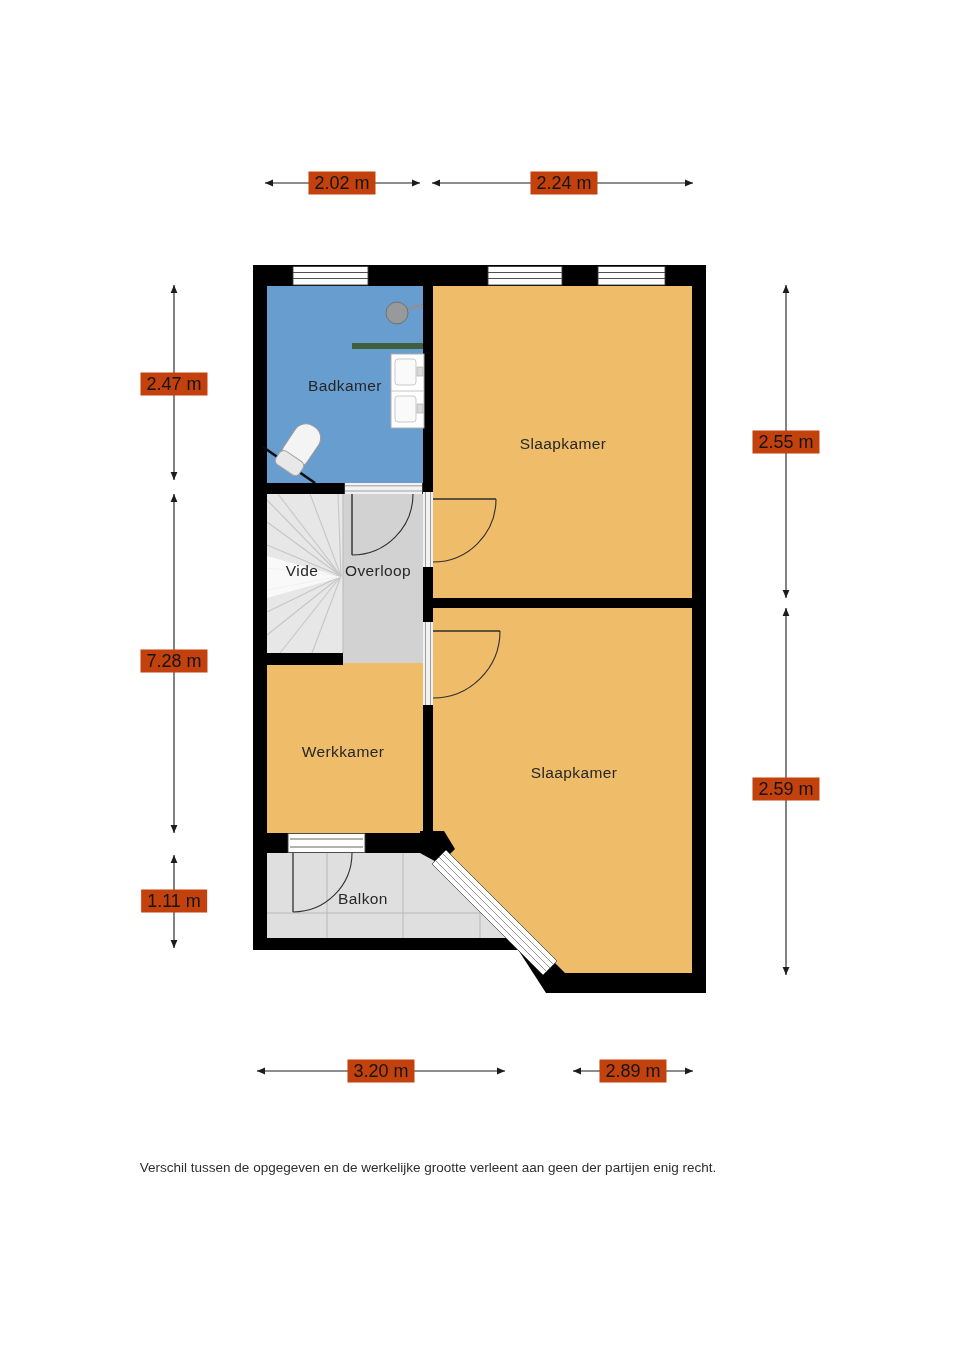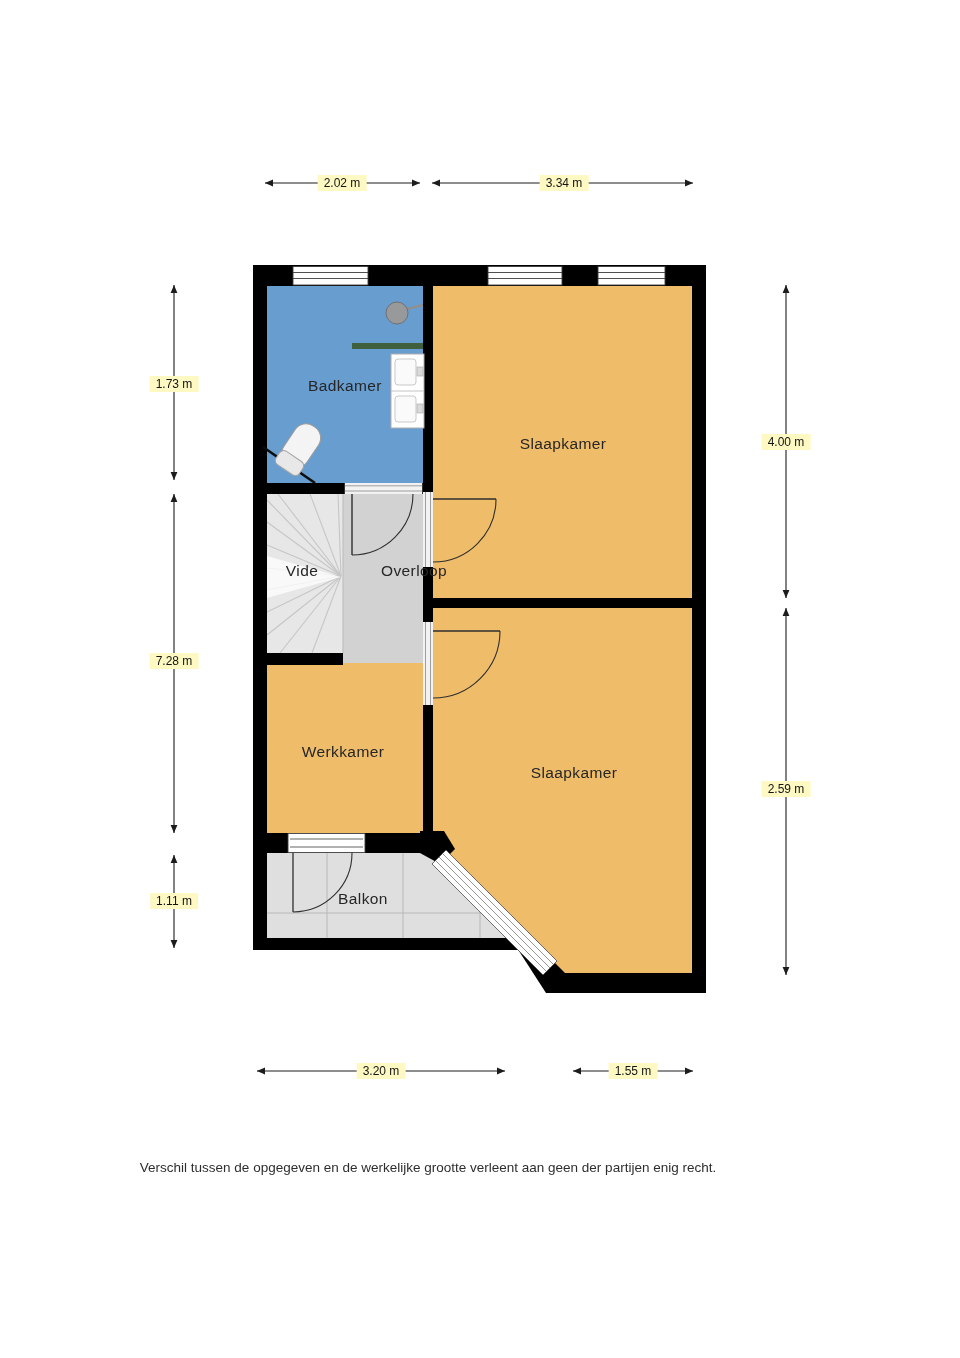--- a/index.html
+++ b/index.html
@@ -1,22 +1,22 @@
 <!DOCTYPE html>
 <html><head>
 <meta charset="utf-8">
 <style>
   html,body{margin:0;padding:0;background:#ffffff;}
   .page{position:relative;width:960px;height:1358px;background:#ffffff;overflow:hidden;
         font-family:"Liberation Sans", sans-serif;}
   .plan-svg{position:absolute;left:0;top:0;}
   .room-label{position:absolute;transform:translate(-50%,-50%);font-size:15.5px;color:#262626;
               letter-spacing:.4px;white-space:nowrap;}
-  .dim-label{position:absolute;transform:translate(-50%,-50%);font-size:12px;color:#141414;
-             background:#fef9c3;padding:1px 6px;white-space:nowrap;}
+  .dim-label{position:absolute;transform:translate(-50%,-50%);font-size:18px;color:#141414;
+             background:#c2410c;padding:1px 6px;white-space:nowrap;}
   .footer-note{position:absolute;left:0;top:1160px;width:856px;text-align:center;
                font-size:13.5px;color:#2e2e2e;}
 </style>
 </head>
 <body>
 
 <div class="page">
 
   <svg class="plan-svg" width="960" height="1358" viewBox="0 0 960 1358">
 
@@ -195,30 +195,30 @@
         <line x1="786" y1="608" x2="786" y2="975"></line>
         <polygon points="786,608 782.6,616 789.4,616" stroke="none"></polygon>
         <polygon points="786,975 782.6,967 789.4,967" stroke="none"></polygon>
       </g>
     </g>
   </svg>
 
   <div class="room-label" style="left:345px;top:386px;text-align:center;">Badkamer</div>
   <div class="room-label" style="left:563px;top:444px;">Slaapkamer</div>
   <div class="room-label" style="left:302px;top:571px;">Vide</div>
-  <div class="room-label" style="left:378px;top:571px;margin-left:36px;">Overloop</div>
+  <div class="room-label" style="left:378px;top:571px;">Overloop</div>
   <div class="room-label" style="left:343px;top:746px;margin-top:6px;">Werkkamer</div>
   <div class="room-label" style="left:574px;top:773px;">Slaapkamer</div>
   <div class="room-label" style="left:363px;top:899px;text-align:center;">Balkon</div>
 
   <div class="dim-label" style="left:342px;top:183px;">2.02 m</div>
-  <div class="dim-label" style="left:564px;top:183px;">3.34 m</div>
-  <div class="dim-label" style="left:174px;top:384px;">1.73 m</div>
+  <div class="dim-label" style="left:564px;top:183px;">2.24 m</div>
+  <div class="dim-label" style="left:174px;top:384px;">2.47 m</div>
   <div class="dim-label" style="left:174px;top:661px;">7.28 m</div>
   <div class="dim-label" style="left:174px;top:901px;">1.11 m</div>
-  <div class="dim-label" style="left:786px;top:442px;">4.00 m</div>
+  <div class="dim-label" style="left:786px;top:442px;">2.55 m</div>
   <div class="dim-label" style="left:786px;top:789px;">2.59 m</div>
   <div class="dim-label" style="left:381px;top:1071px;text-align:right;">3.20 m</div>
-  <div class="dim-label" style="left:633px;top:1071px;">1.55 m</div>
+  <div class="dim-label" style="left:633px;top:1071px;">2.89 m</div>
 
   <div class="footer-note">Verschil tussen de opgegeven en de werkelijke grootte verleent aan geen der partijen enig recht.</div>
 
 </div>
 
 </body></html>

